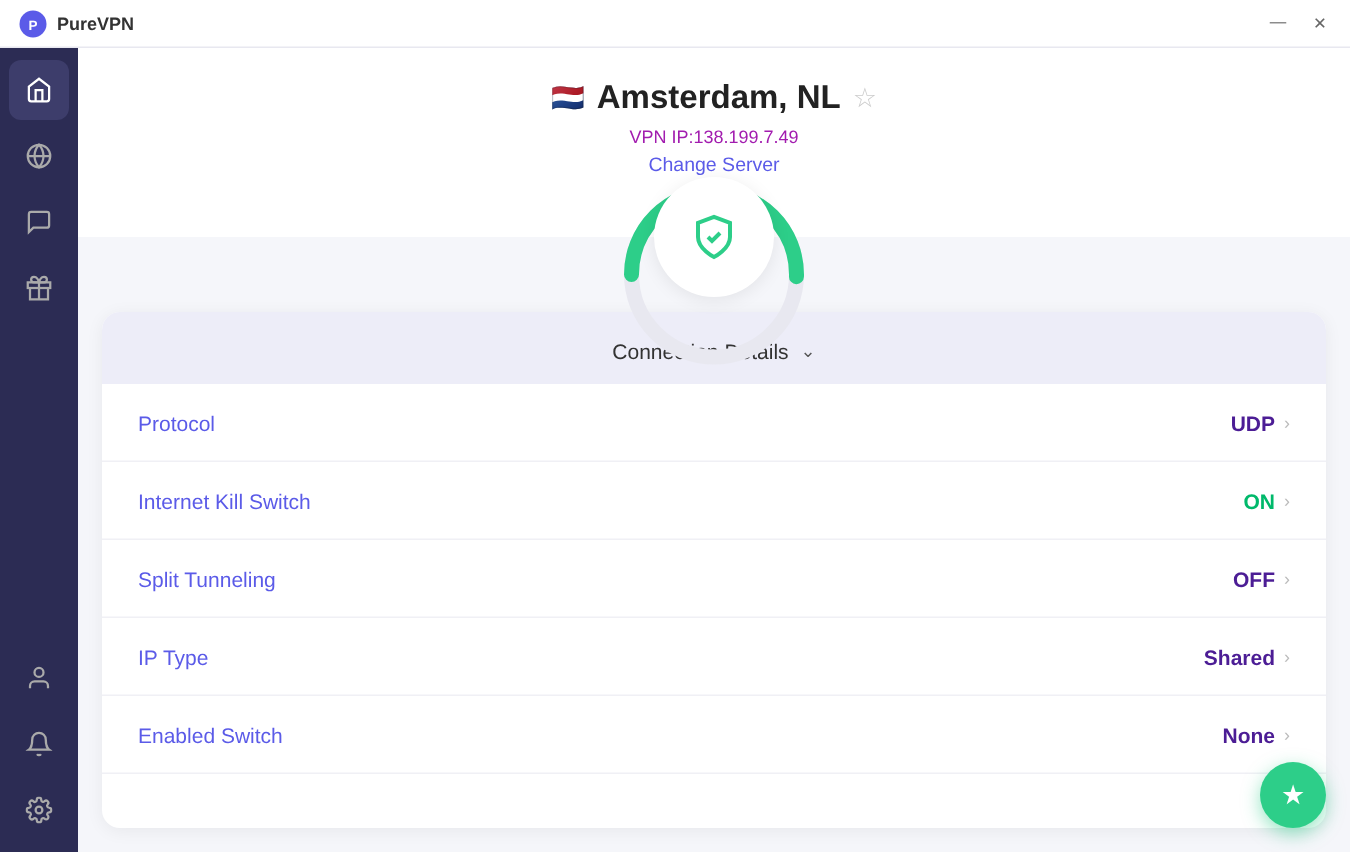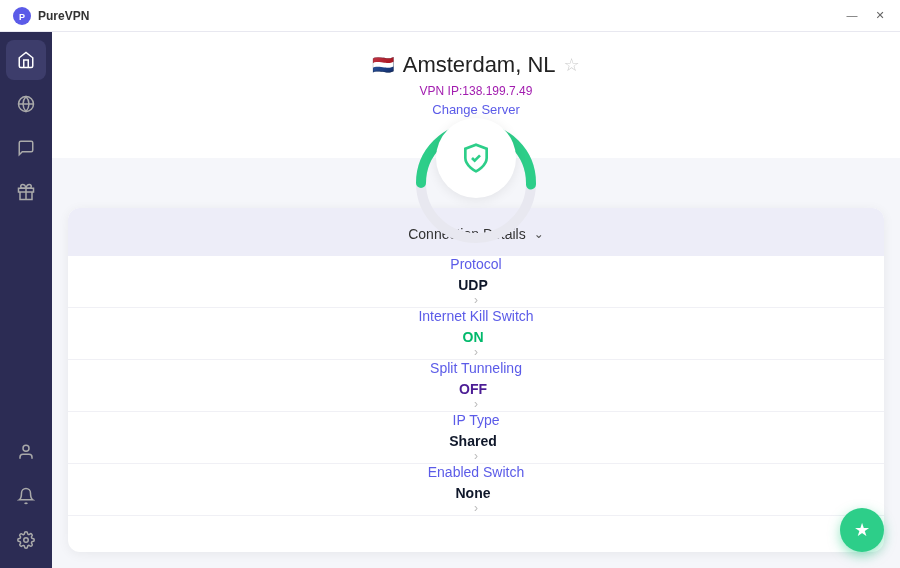--- a/index.html
+++ b/index.html
@@ -104,21 +104,21 @@
     }
 
     .location-row {
       display: flex;
       align-items: center;
       gap: 8px;
       margin-bottom: 6px;
     }
     .location-name {
       font-size: 22px;
-      font-weight: 400;
+      font-weight: 700;
       color: #222;
     }
     .star-icon {
       color: #ccc;
       font-size: 18px;
       cursor: pointer;
     }
 
     .vpn-ip {
       font-size: 12px;
@@ -205,31 +205,30 @@
     }
 
     
     .detail-row {
       display: flex;
       align-items: center;
       padding: 0 24px;
       border-bottom: 1px solid #f0f0f5;
       height: 52px;
       cursor: pointer;
-      flex-direction: column;
     }
     .detail-label {
       font-size: 14px;
       color: #5b5be8;
       flex: 1;
     }
     .detail-value {
       font-size: 14px;
       font-weight: 600;
-      color: #0f172a;
+      color: #4c1d95;
       margin-right: 6px;
     }
     .detail-value.green { color: #00b96b; }
     .detail-value.red { color: #4c1d95; }
     .detail-chevron {
       color: #bbb;
       font-size: 12px;
     }
 
     

